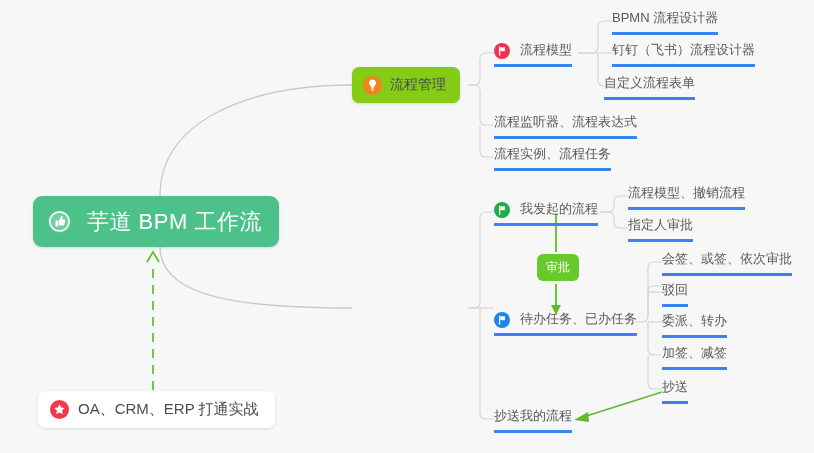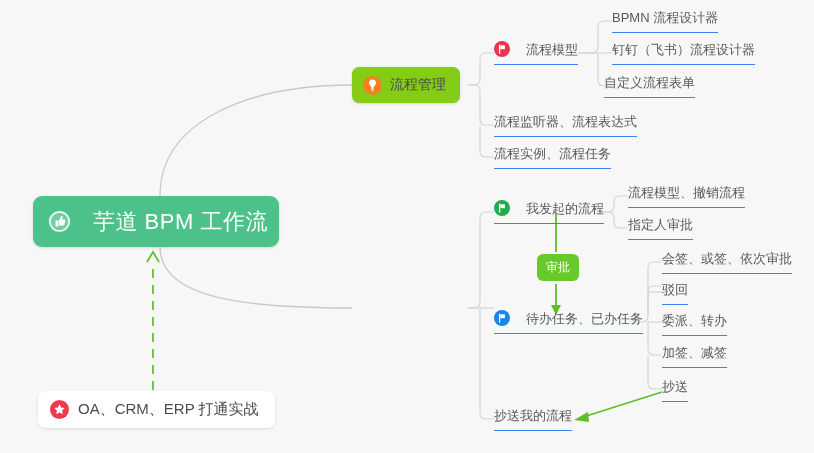--- a/index.html
+++ b/index.html
@@ -39,21 +39,21 @@
     box-shadow: 0 1px 3px rgba(0,0,0,0.13);
     display: flex;
     align-items: center;
     padding-left: 15px;
     box-sizing: border-box;
   }
   .root-label {
     color: #ffffff;
     font-size: 22px;
     letter-spacing: 0.5px;
-    margin-left: 22px;
+    margin-left: 16px;
     white-space: nowrap;
   }
 
   
   .branch-card {
     position: absolute;
     background: #84cc16;
     border-radius: 7px;
     box-shadow: 0 1px 3px rgba(0,0,0,0.12);
     display: flex;
@@ -68,31 +68,31 @@
     color: #4b4b4b;
     margin-left: 8px;
   }
   #branch-process { left: 352px; top: 67px; }
   #branch-approval { left: 352px; top: 290px; }
 
   
   .node {
     position: absolute;
     display: flex;
-    align-items: flex-start;
+    align-items: flex-end;
     white-space: nowrap;
     padding-bottom: 5px;
-    border-bottom: 1px solid #3b82f6;
+    border-bottom: 3px solid #3b82f6;
     box-sizing: border-box;
   }
   .node-label {
     font-size: 13px;
     color: #5a5a5a;
   }
-  .node .node-label { margin-left: 16px; }
+  .node .node-label { margin-left: 10px; }
   .node.plain .node-label { margin-left: 0; }
 
   
   .ic {
     width: 16px;
     height: 16px;
     border-radius: 50%;
     display: inline-flex;
     align-items: center;
     justify-content: center;

